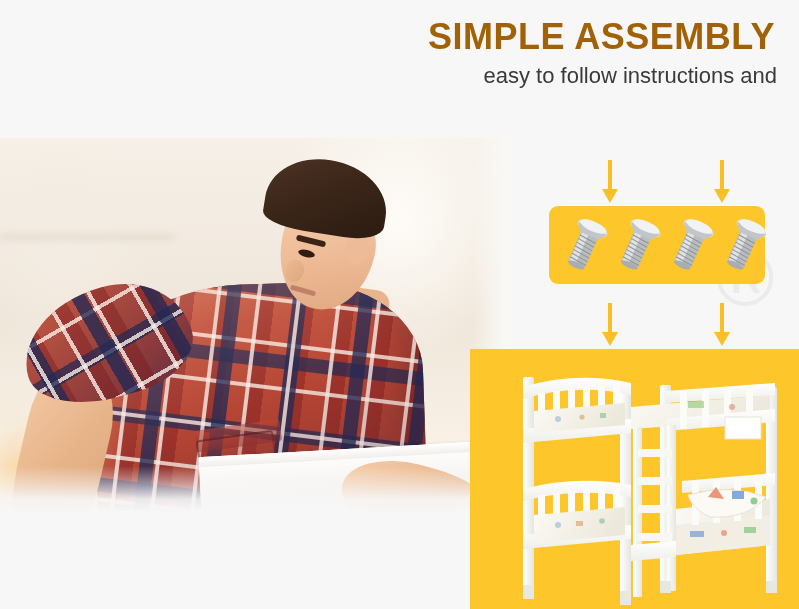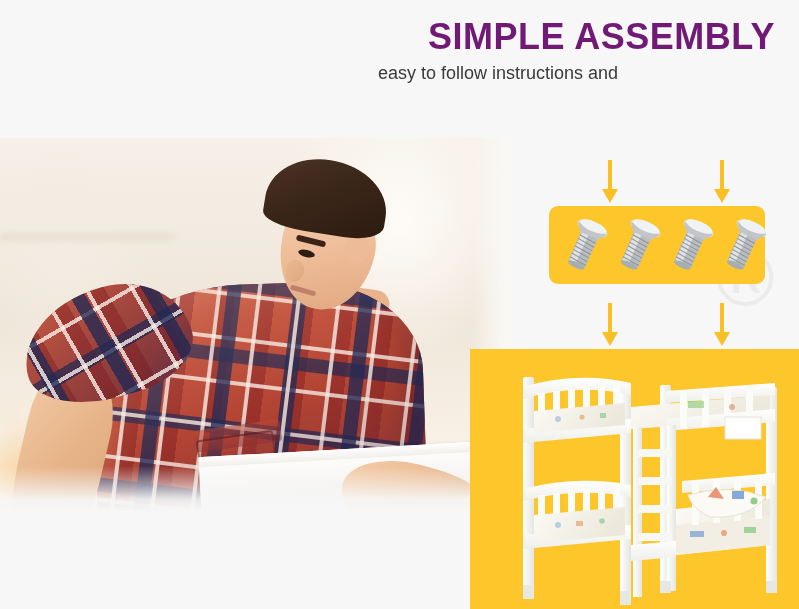--- a/index.html
+++ b/index.html
@@ -48,32 +48,32 @@
     position:absolute;
     right:20px; top:18px;
     width:560px;
     text-align:right;
     z-index:6;
   }
   .title {
     font-size:36px;
     font-weight:bold;
     letter-spacing:0.5px;
-    color:#701a75;
+    color:#a16207;
     line-height:1.05;
     text-align:right;
     padding-right:4px;
   }
   .subtitle {
-    font-size:18px;
+    font-size:22px;
     font-weight:400;
     color:#3a3a3a;
     line-height:1.27;
     margin-top:6px;
-    text-align:center;
+    text-align:right;
     padding-right:2px;
   }
   .sub-line { display:block; }
 
   
   .photo {
     position:absolute;
     left:0; top:138px;
     width:512px; height:374px;
     overflow:hidden;

